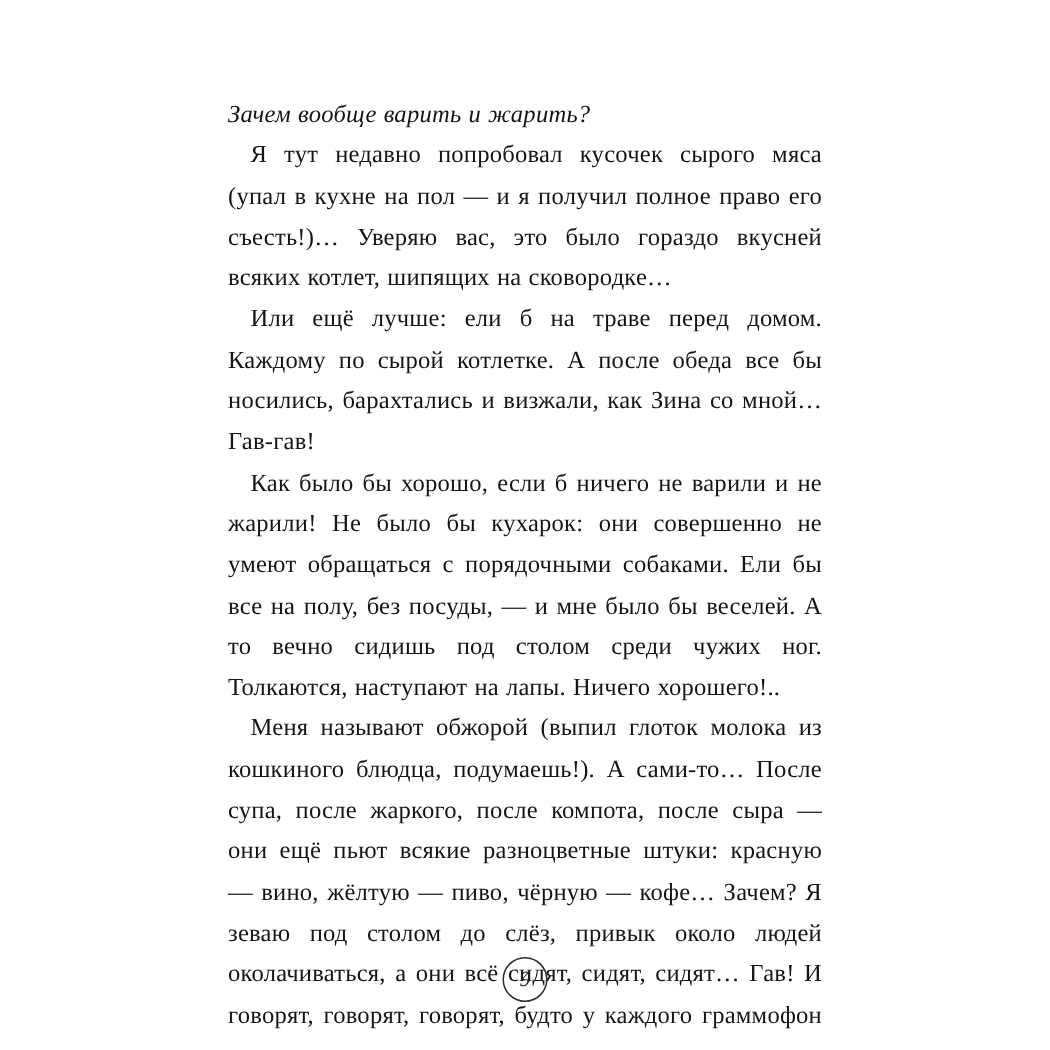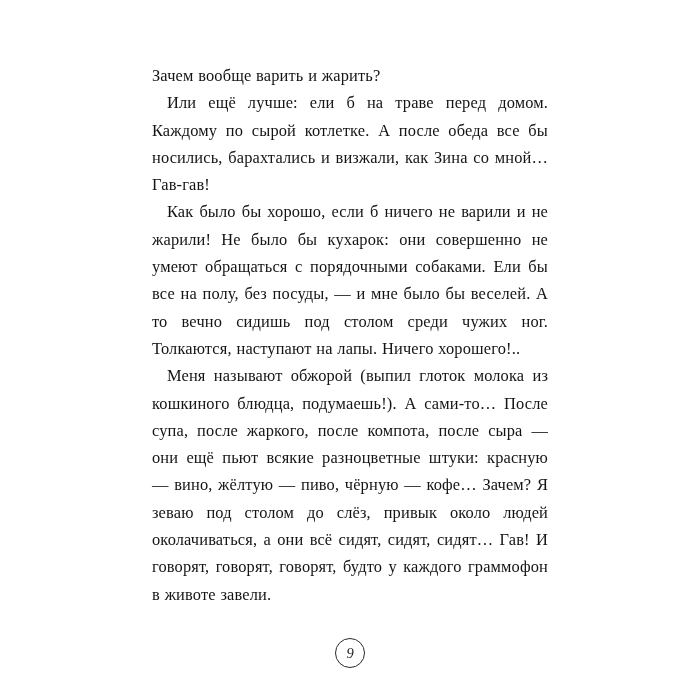--- a/index.html
+++ b/index.html
@@ -43,20 +43,21 @@
     letter-spacing: 0.15px;
     word-spacing: 0.5px;
     color: #141414;
     -webkit-font-smoothing: antialiased;
   }
 
   
   .para.lead {
     text-align: left;
     text-indent: 0px;
+    font-style: italic;
   }
 
   .page-number-wrap {
     position: absolute;
     left: 0;
     top: 638px;
     width: 700px;
     text-align: center;
   }
 
@@ -75,20 +76,21 @@
     box-sizing: border-box;
   }
 </style>
 </head>
 <body>
 
 <div class="page">
 
   <div class="text-block">
     <p class="para lead">Зачем вообще варить и жарить?</p>
+    <p class="para">Я тут недавно попробовал кусочек сырого мяса (упал в кухне на пол — и я получил полное право его съесть!)… Уверяю вас, это было гораздо вкусней всяких котлет, шипящих на сковородке…</p>
     <p class="para">Или ещё лучше: ели б на траве перед домом. Каждому по сырой котлетке. А после обеда все бы носились, барахтались и визжали, как Зина со мной… Гав-гав!</p>
     <p class="para">Как было бы хорошо, если б ничего не варили и не жарили! Не было бы кухарок: они совершенно не умеют обращаться с порядочными собаками. Ели бы все на полу, без посуды, — и мне было бы веселей. А то вечно сидишь под столом среди чужих ног. Толкаются, наступают на лапы. Ничего хорошего!..</p>
     <p class="para">Меня называют обжорой (выпил глоток молока из кошкиного блюдца, подумаешь!). А сами-то… После супа, после жаркого, после компота, после сыра — они ещё пьют всякие разноцветные штуки: красную — вино, жёлтую — пиво, чёрную — кофе… Зачем? Я зеваю под столом до слёз, привык около людей околачиваться, а они всё сидят, сидят, сидят… Гав! И говорят, говорят, говорят, будто у каждого граммофон в животе завели.</p>
   </div>
 
   <div class="page-number-wrap">
     <span class="page-number">9</span>
   </div>
 
 </div>

